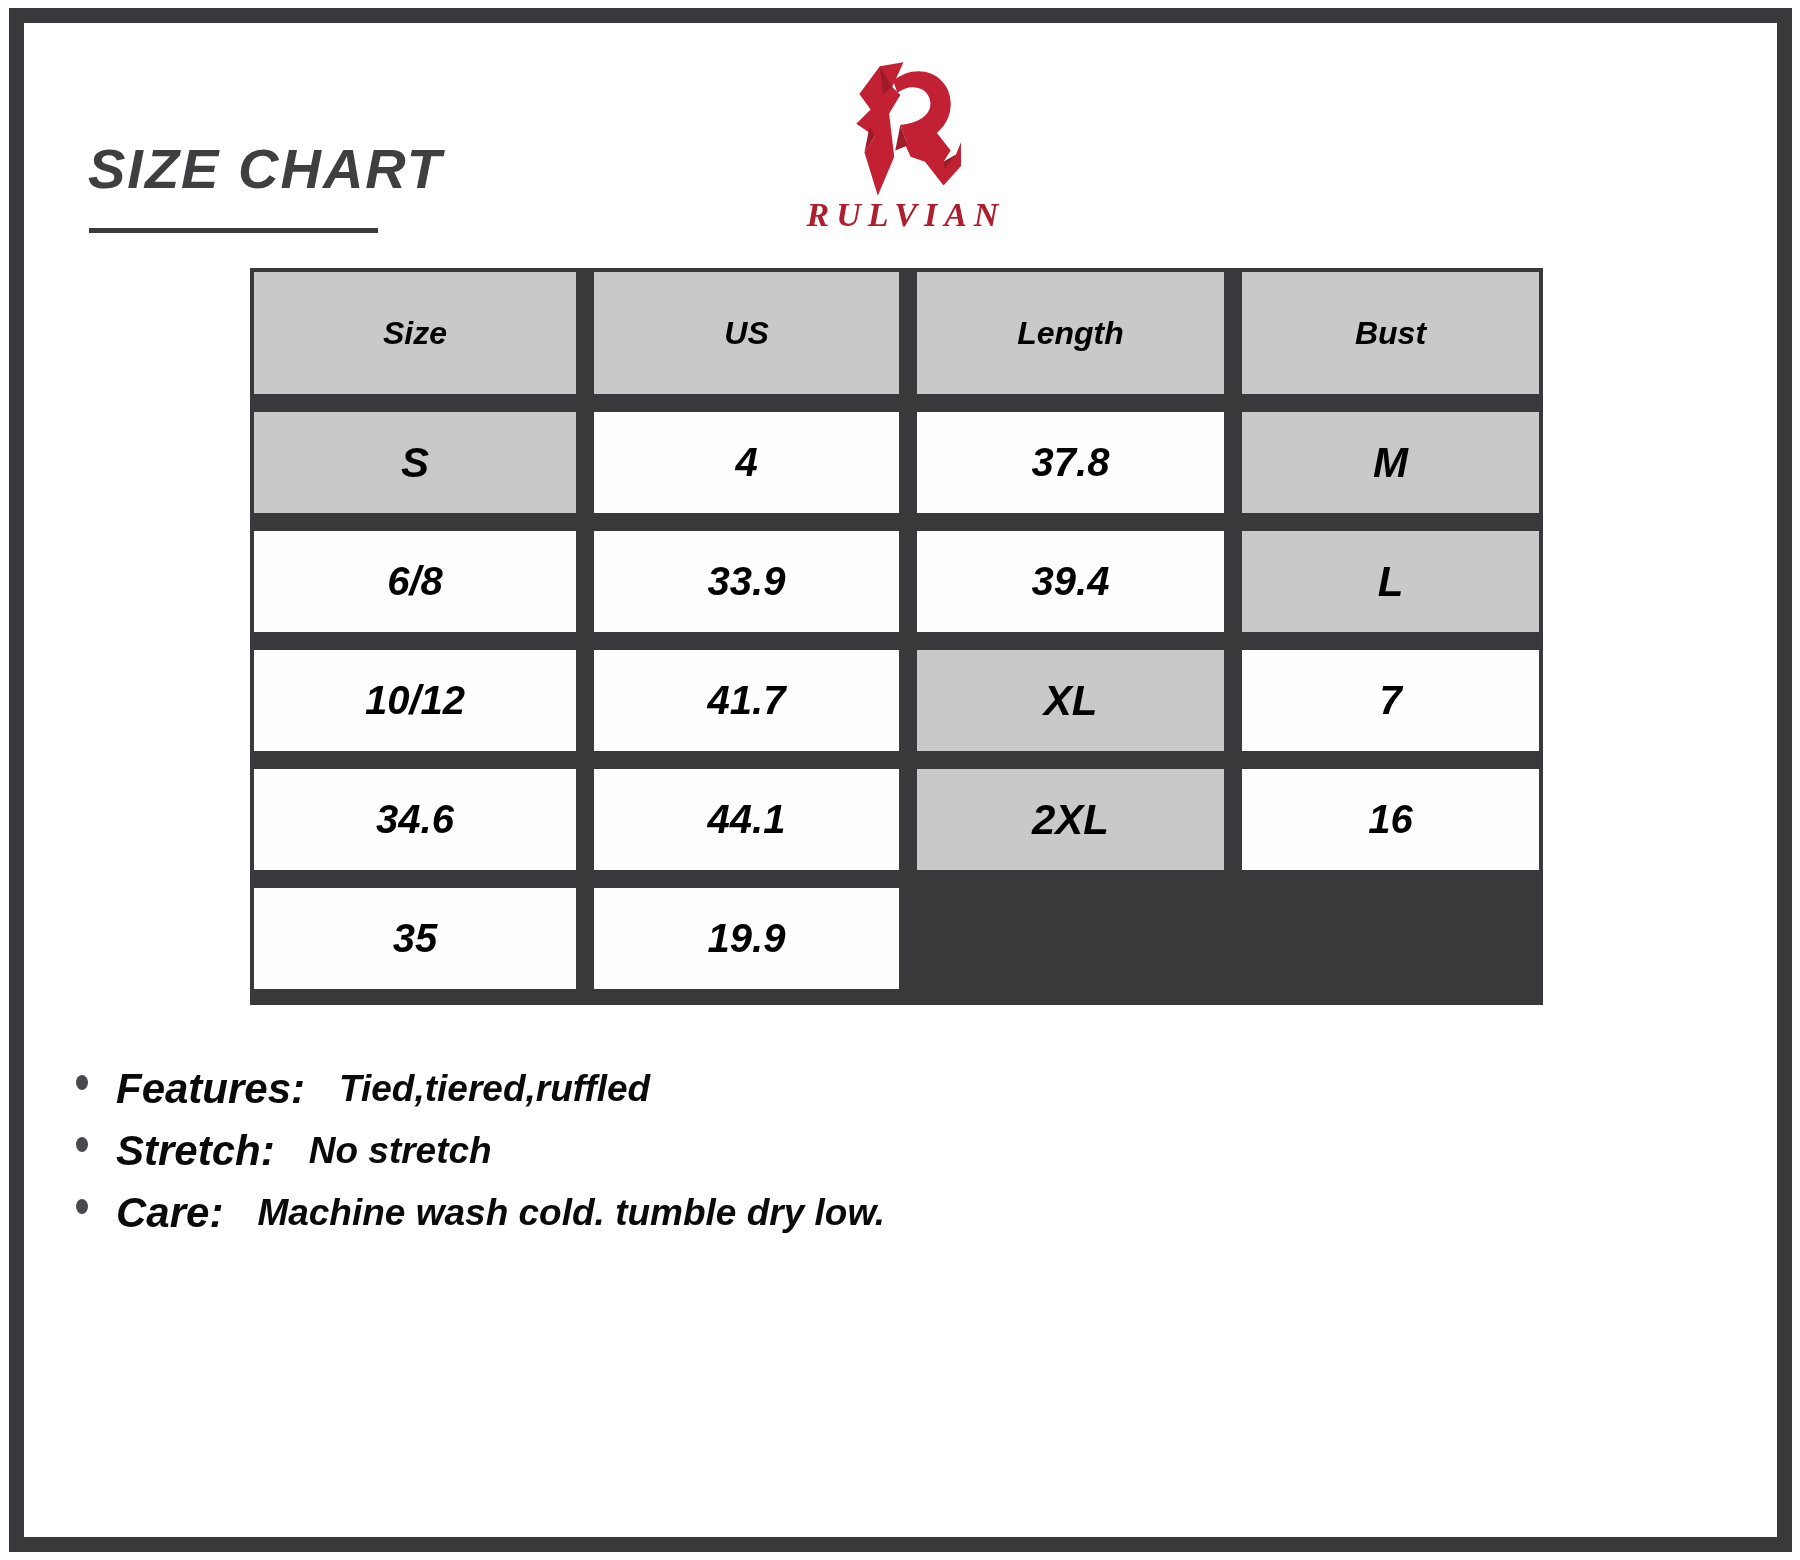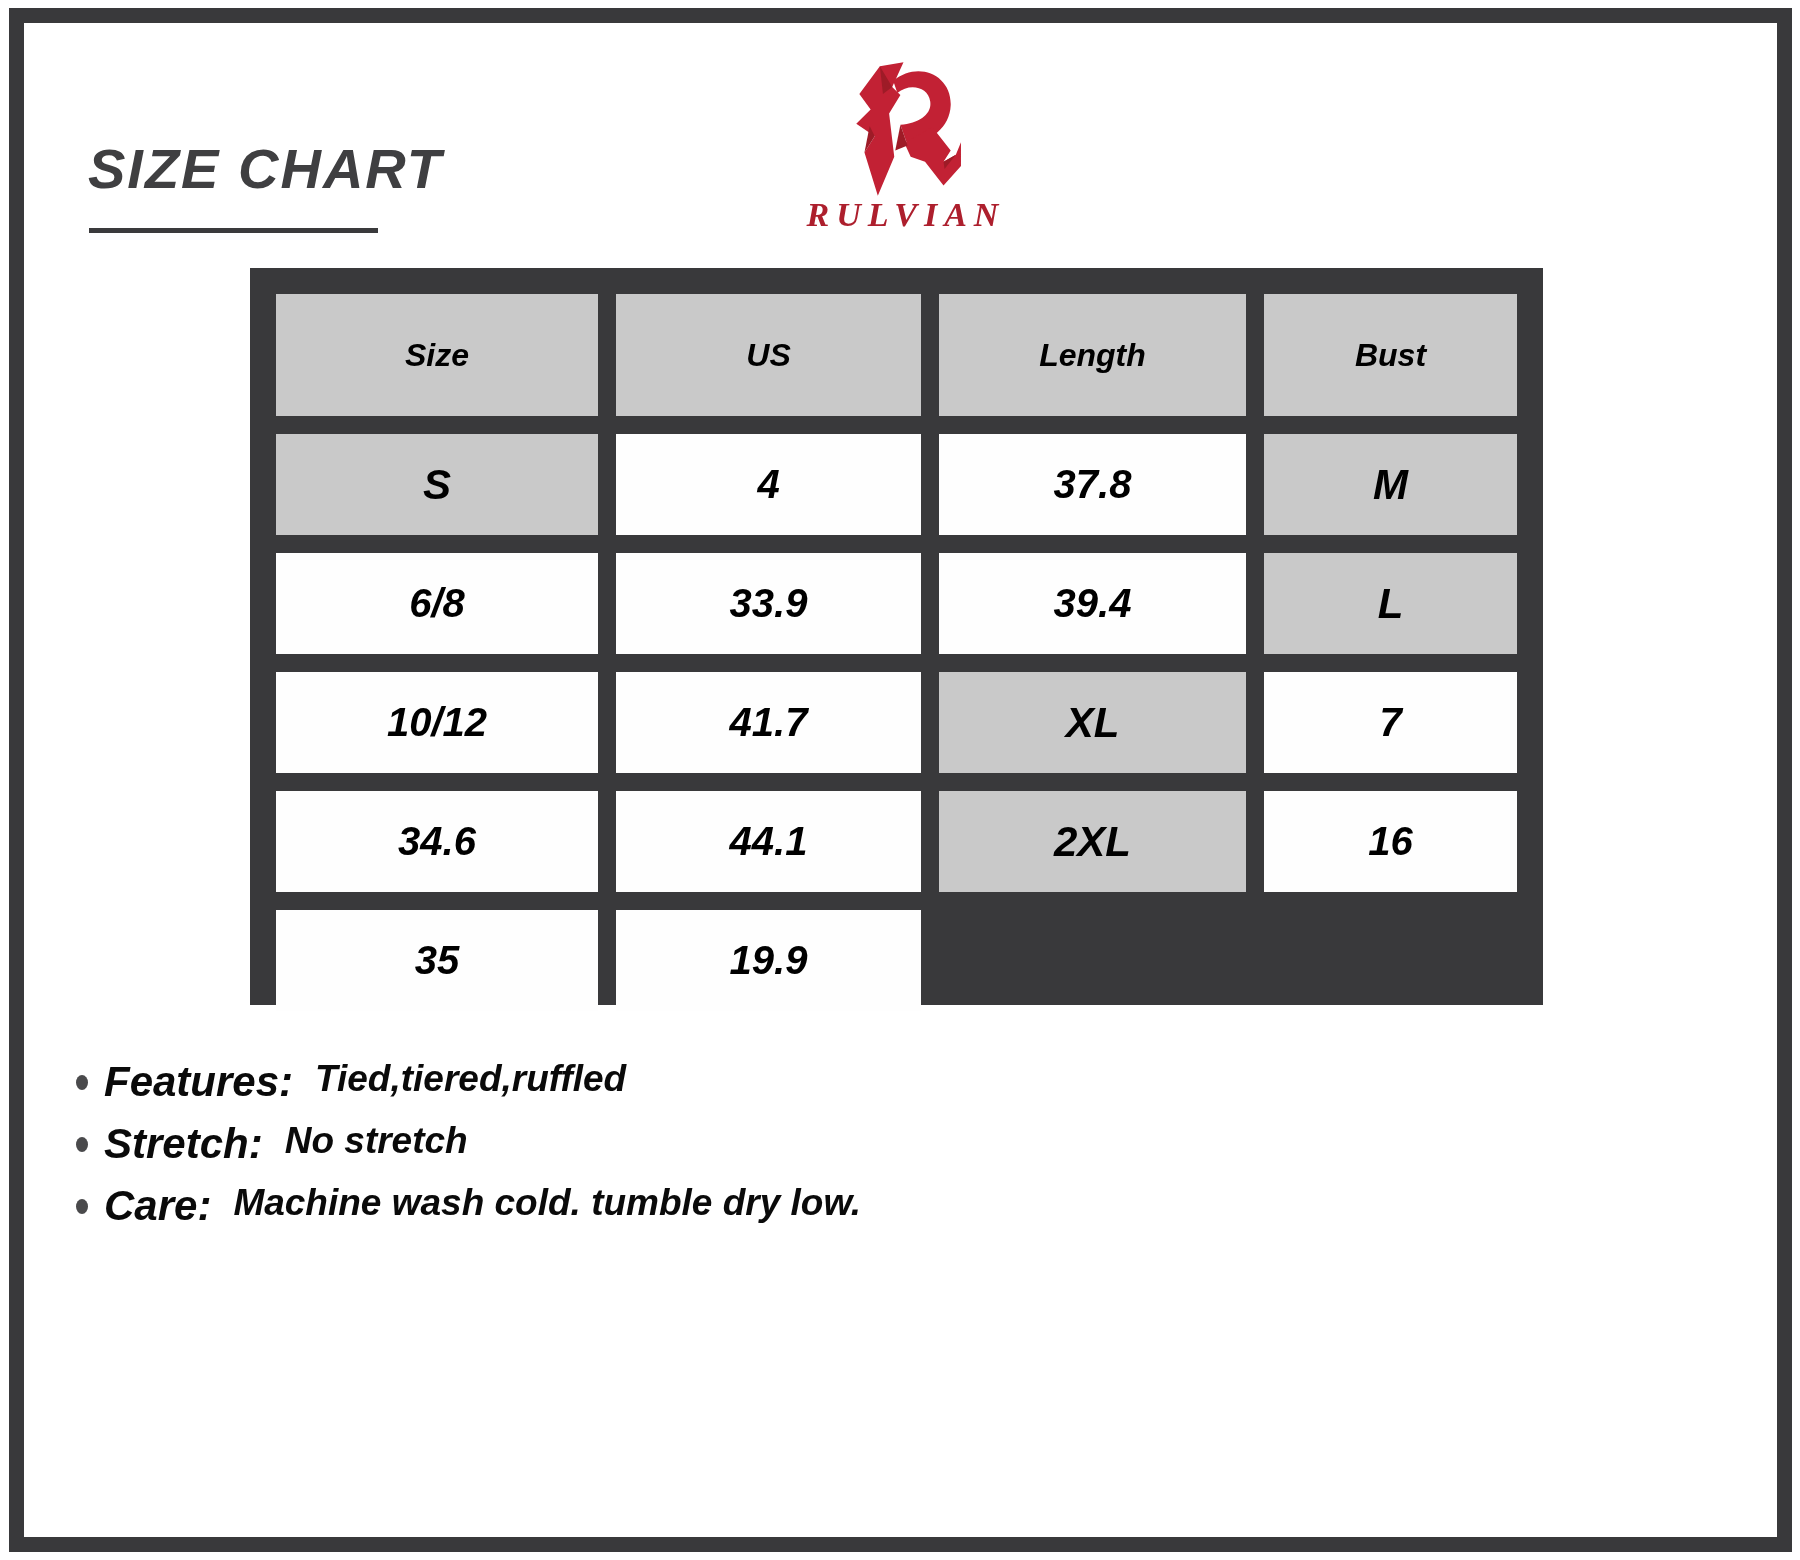--- a/index.html
+++ b/index.html
@@ -8,29 +8,29 @@
   .frame{position:absolute;left:9px;top:8px;right:8px;bottom:8px;
          border:15px solid #39393b;pointer-events:none;}
   .title{position:absolute;left:88px;top:136px;font-size:56px;font-weight:bold;
          color:#3f3f41;letter-spacing:2px;white-space:nowrap;}
   .title-underline{position:absolute;left:89px;top:228px;width:289px;height:5px;background:#3a3a3c;}
   .logo-mark{position:absolute;left:846px;top:62px;width:116px;height:136px;}
   .brand-name{position:absolute;left:770px;top:196px;width:272px;text-align:center;
               font-family:"Liberation Serif",serif;font-weight:bold;font-size:34px;
               letter-spacing:7px;color:#ad1f2d;white-space:nowrap;}
   .size-table{position:absolute;left:250px;top:268px;width:1293px;height:737px;
-              background:#39393b;padding:26px;box-sizing:border-box;display:grid;
+              background:#39393b;padding:4px;box-sizing:border-box;display:grid;
               grid-template-columns:322px 305px 307px 1fr;
               grid-template-rows:122px repeat(5,101px);gap:18px;}
   .cell{display:flex;align-items:center;justify-content:center;font-weight:bold;color:#000;}
   .cell.head{background:#c9c9c9;font-size:32px;}
   .cell.size{background:#c9c9c9;font-size:42px;}
   .cell.val{background:#fefefe;font-size:40px;}
   .details{position:absolute;left:76px;top:1058px;}
-  .detail-item{display:flex;align-items:flex-start;height:62px;}
+  .detail-item{display:flex;align-items:center;height:62px;gap:12px;}
   .dot{width:12px;height:15px;border-radius:50%;background:#4a4a4c;flex:0 0 auto;
        align-self:center;margin-top:-14px;margin-right:16px;}
   .dlabel{font-size:42px;font-weight:bold;color:#0a0a0a;white-space:nowrap;}
   .dvalue{font-size:37px;font-weight:bold;color:#0a0a0a;margin-left:22px;white-space:nowrap;}
 </style>
 </head>
 <body>
 
 <div class="page">
   <div class="frame"></div>

